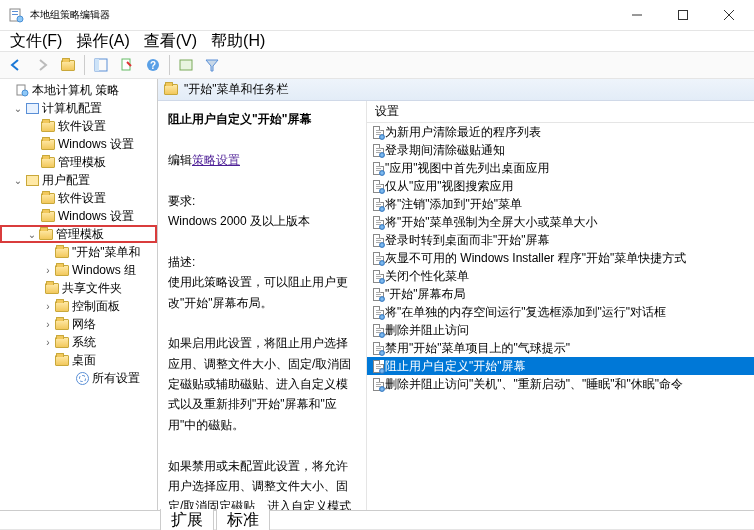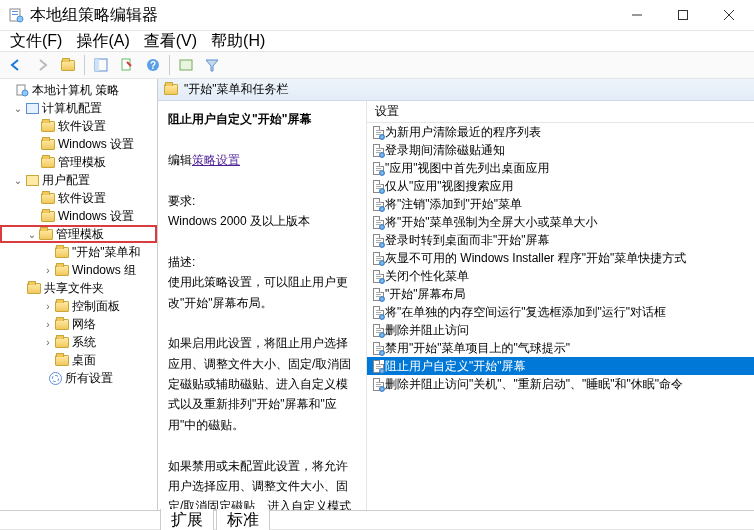--- a/index.html
+++ b/index.html
@@ -1,20 +1,20 @@
 <!DOCTYPE html>
 <html><head>
 <meta charset="utf-8">
 <style>
 * { margin: 0; padding: 0; box-sizing: border-box; font-family: "Microsoft YaHei", "Segoe UI", sans-serif; }
 body { width: 754px; height: 530px; background: #fff; overflow: hidden; font-size: 12px; }
 
 .titlebar { height: 31px; display: flex; align-items: center; padding: 0 2px 0 8px; border-bottom: 1px solid #e5e5e5; }
 .titlebar .t-icon { width: 16px; height: 16px; margin-right: 6px; }
-.titlebar .title { flex: 1; font-size: 16px; }
+.titlebar .title { flex: 1; font-size: 10px; }
 .winbtn { width: 46px; height: 30px; display: flex; align-items: center; justify-content: center; }
 .winbtn svg { stroke: #333; }
 
 .menubar { height: 20px; display: flex; align-items: center; padding: 2px 4px; gap: 2px; font-size: 16px; }
 .menubar span { padding: 2px 6px; }
 
 .toolbar { height: 28px; border-top: 1px solid #e5e5e5; border-bottom: 1px solid #e5e5e5; display: flex; align-items: center; padding: 0 4px; gap: 2px; background: #fafafa; }
 .tbtn { width: 24px; height: 22px; display: flex; align-items: center; justify-content: center; border: 1px solid transparent; }
 .tsep { width: 1px; height: 20px; background: #ccc; margin: 0 2px; }
 
@@ -215,21 +215,21 @@
         </span>
         <span>"开始"菜单和</span>
       </div>
     <div class="tree-row" style="padding-left:42px">
         <span class="tw">›</span>
         <span class="ic">
           <div class="folder"></div>
         </span>
         <span>Windows 组</span>
       </div>
-    <div class="tree-row" style="padding-left:26px">
+    <div class="tree-row" style="padding-left:44px">
         <span class="ic">
           <div class="folder"></div>
         </span>
         <span>共享文件夹</span>
       </div>
     <div class="tree-row" style="padding-left:42px">
         <span class="tw">›</span>
         <span class="ic">
           <div class="folder"></div>
         </span>
@@ -248,21 +248,21 @@
           <div class="folder"></div>
         </span>
         <span>系统</span>
       </div>
     <div class="tree-row" style="padding-left:54px">
         <span class="ic">
           <div class="folder"></div>
         </span>
         <span>桌面</span>
       </div>
-    <div class="tree-row" style="padding-left:47px">
+    <div class="tree-row" style="padding-left:74px">
         <span class="ic">
           <div class="gear"></div>
         </span>
         <span>所有设置</span>
       </div>
   </div>
 
   <div class="right">
     <div class="rhead">
       <div class="folder"></div>

